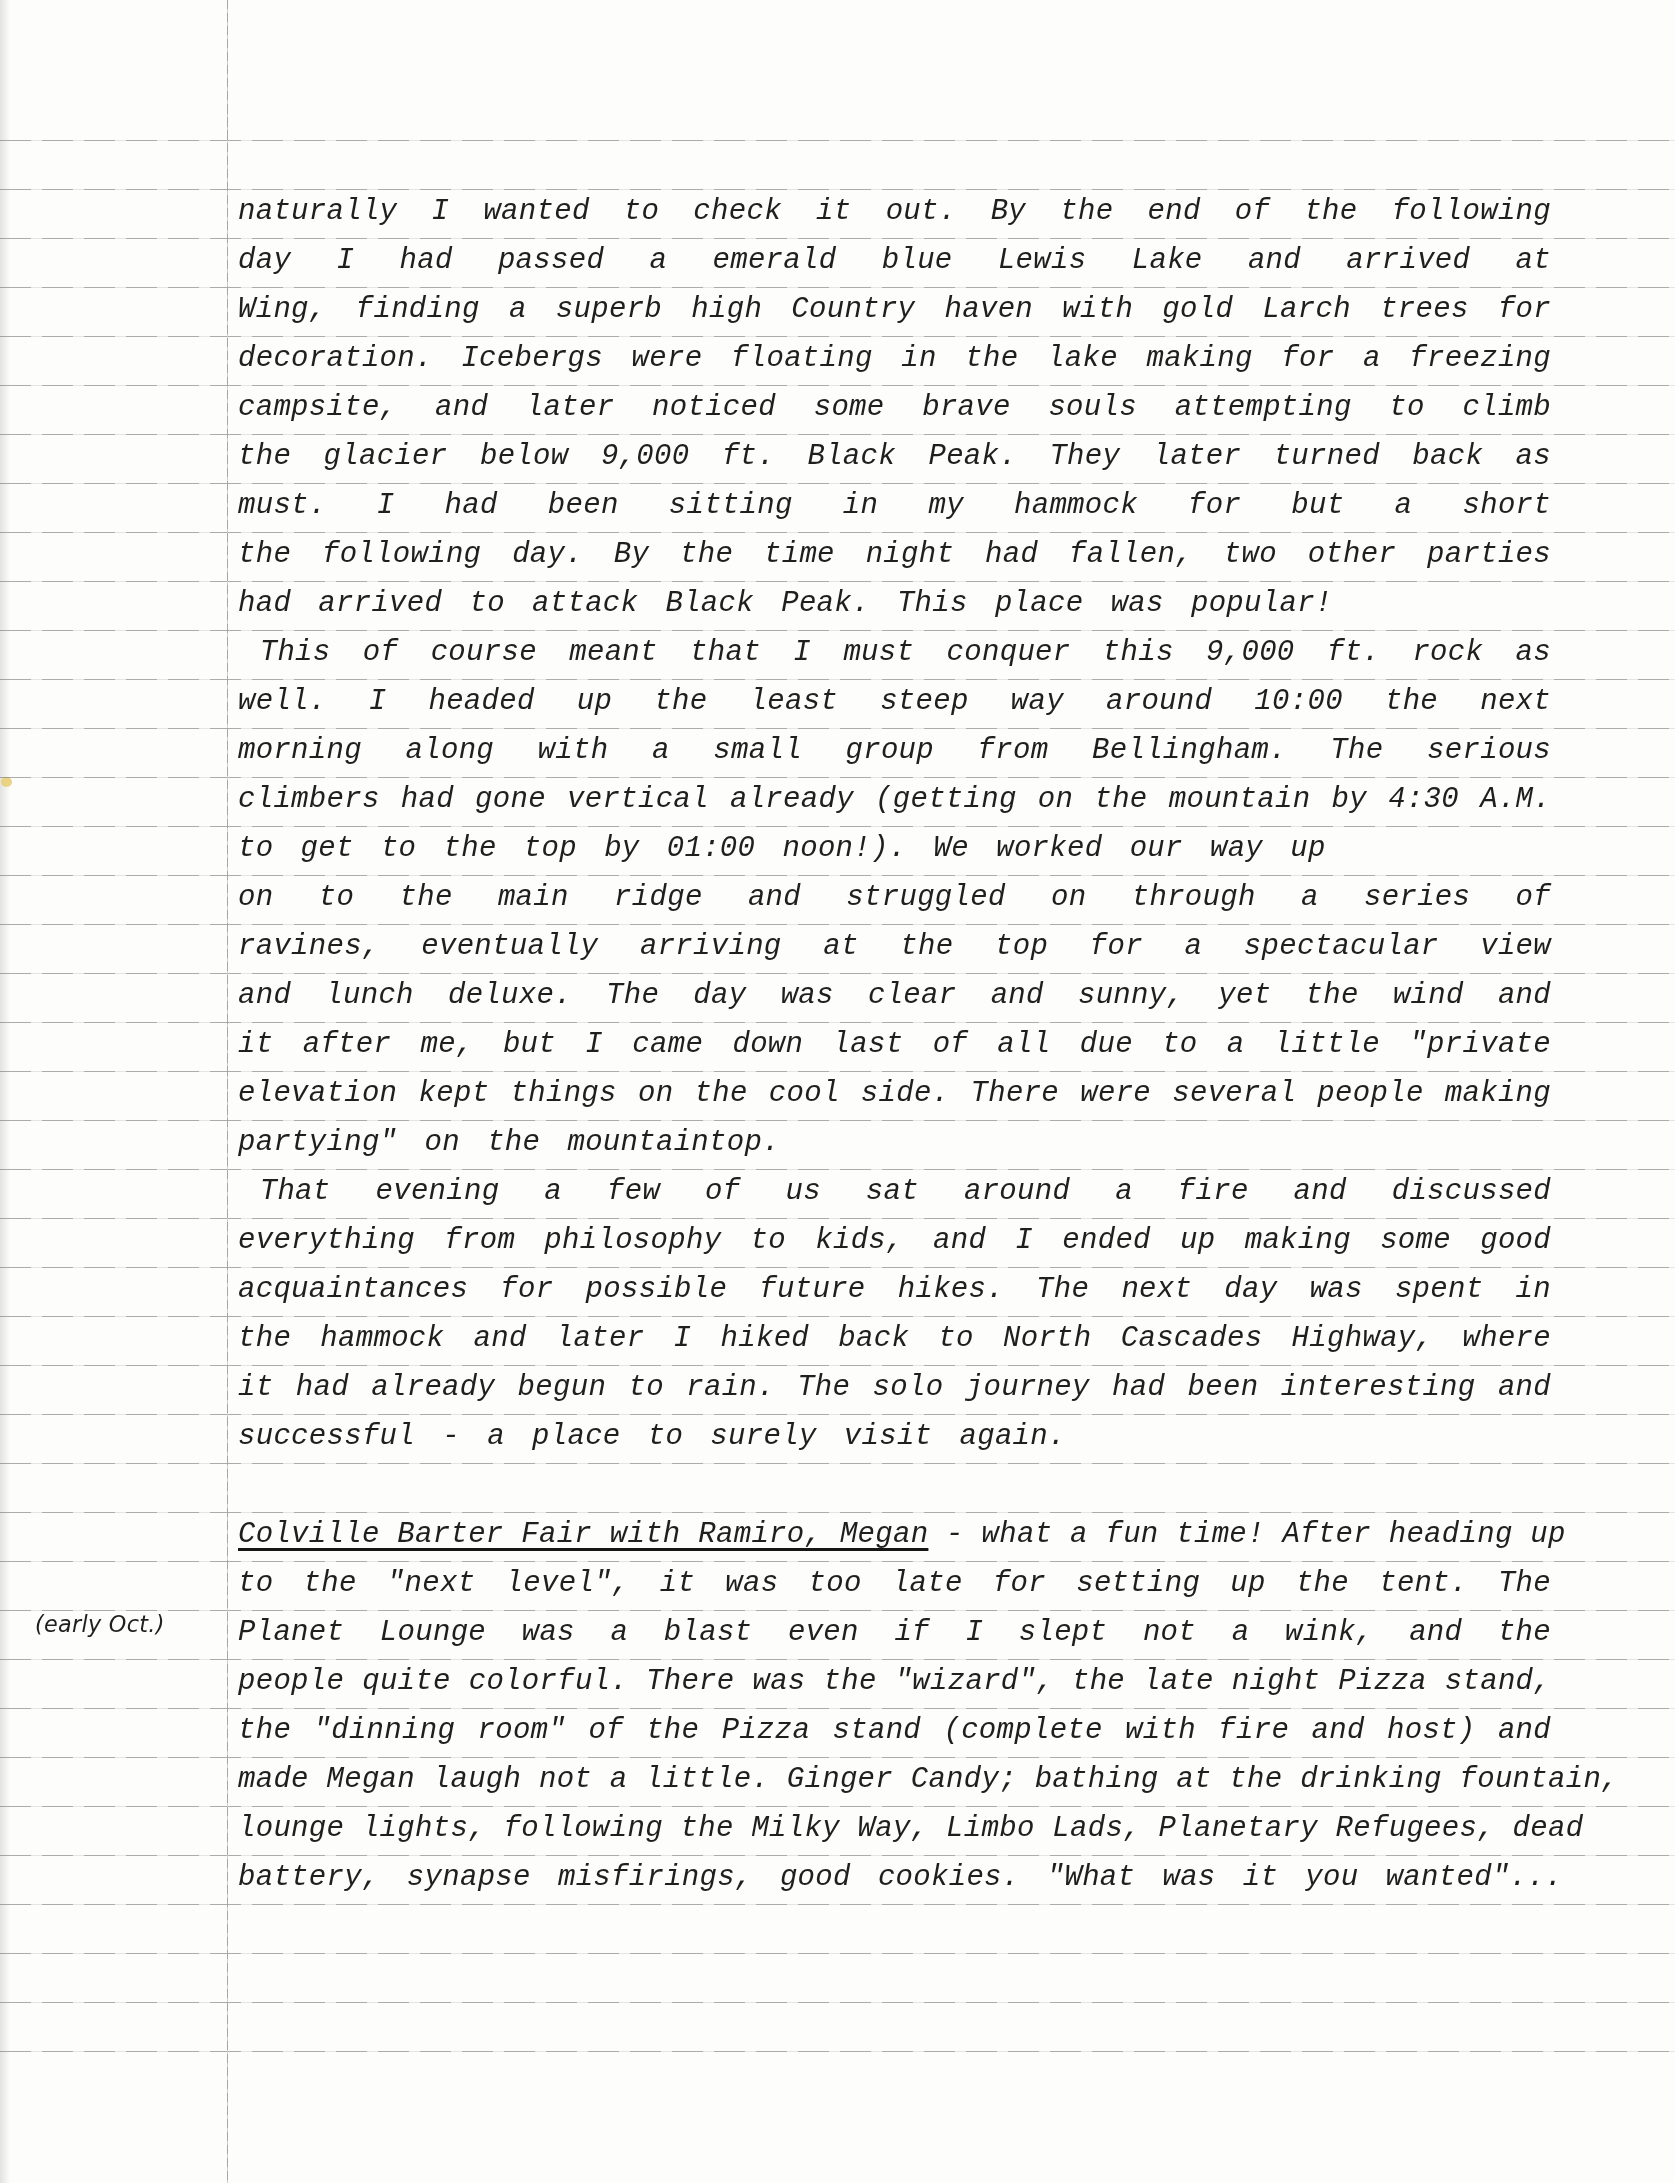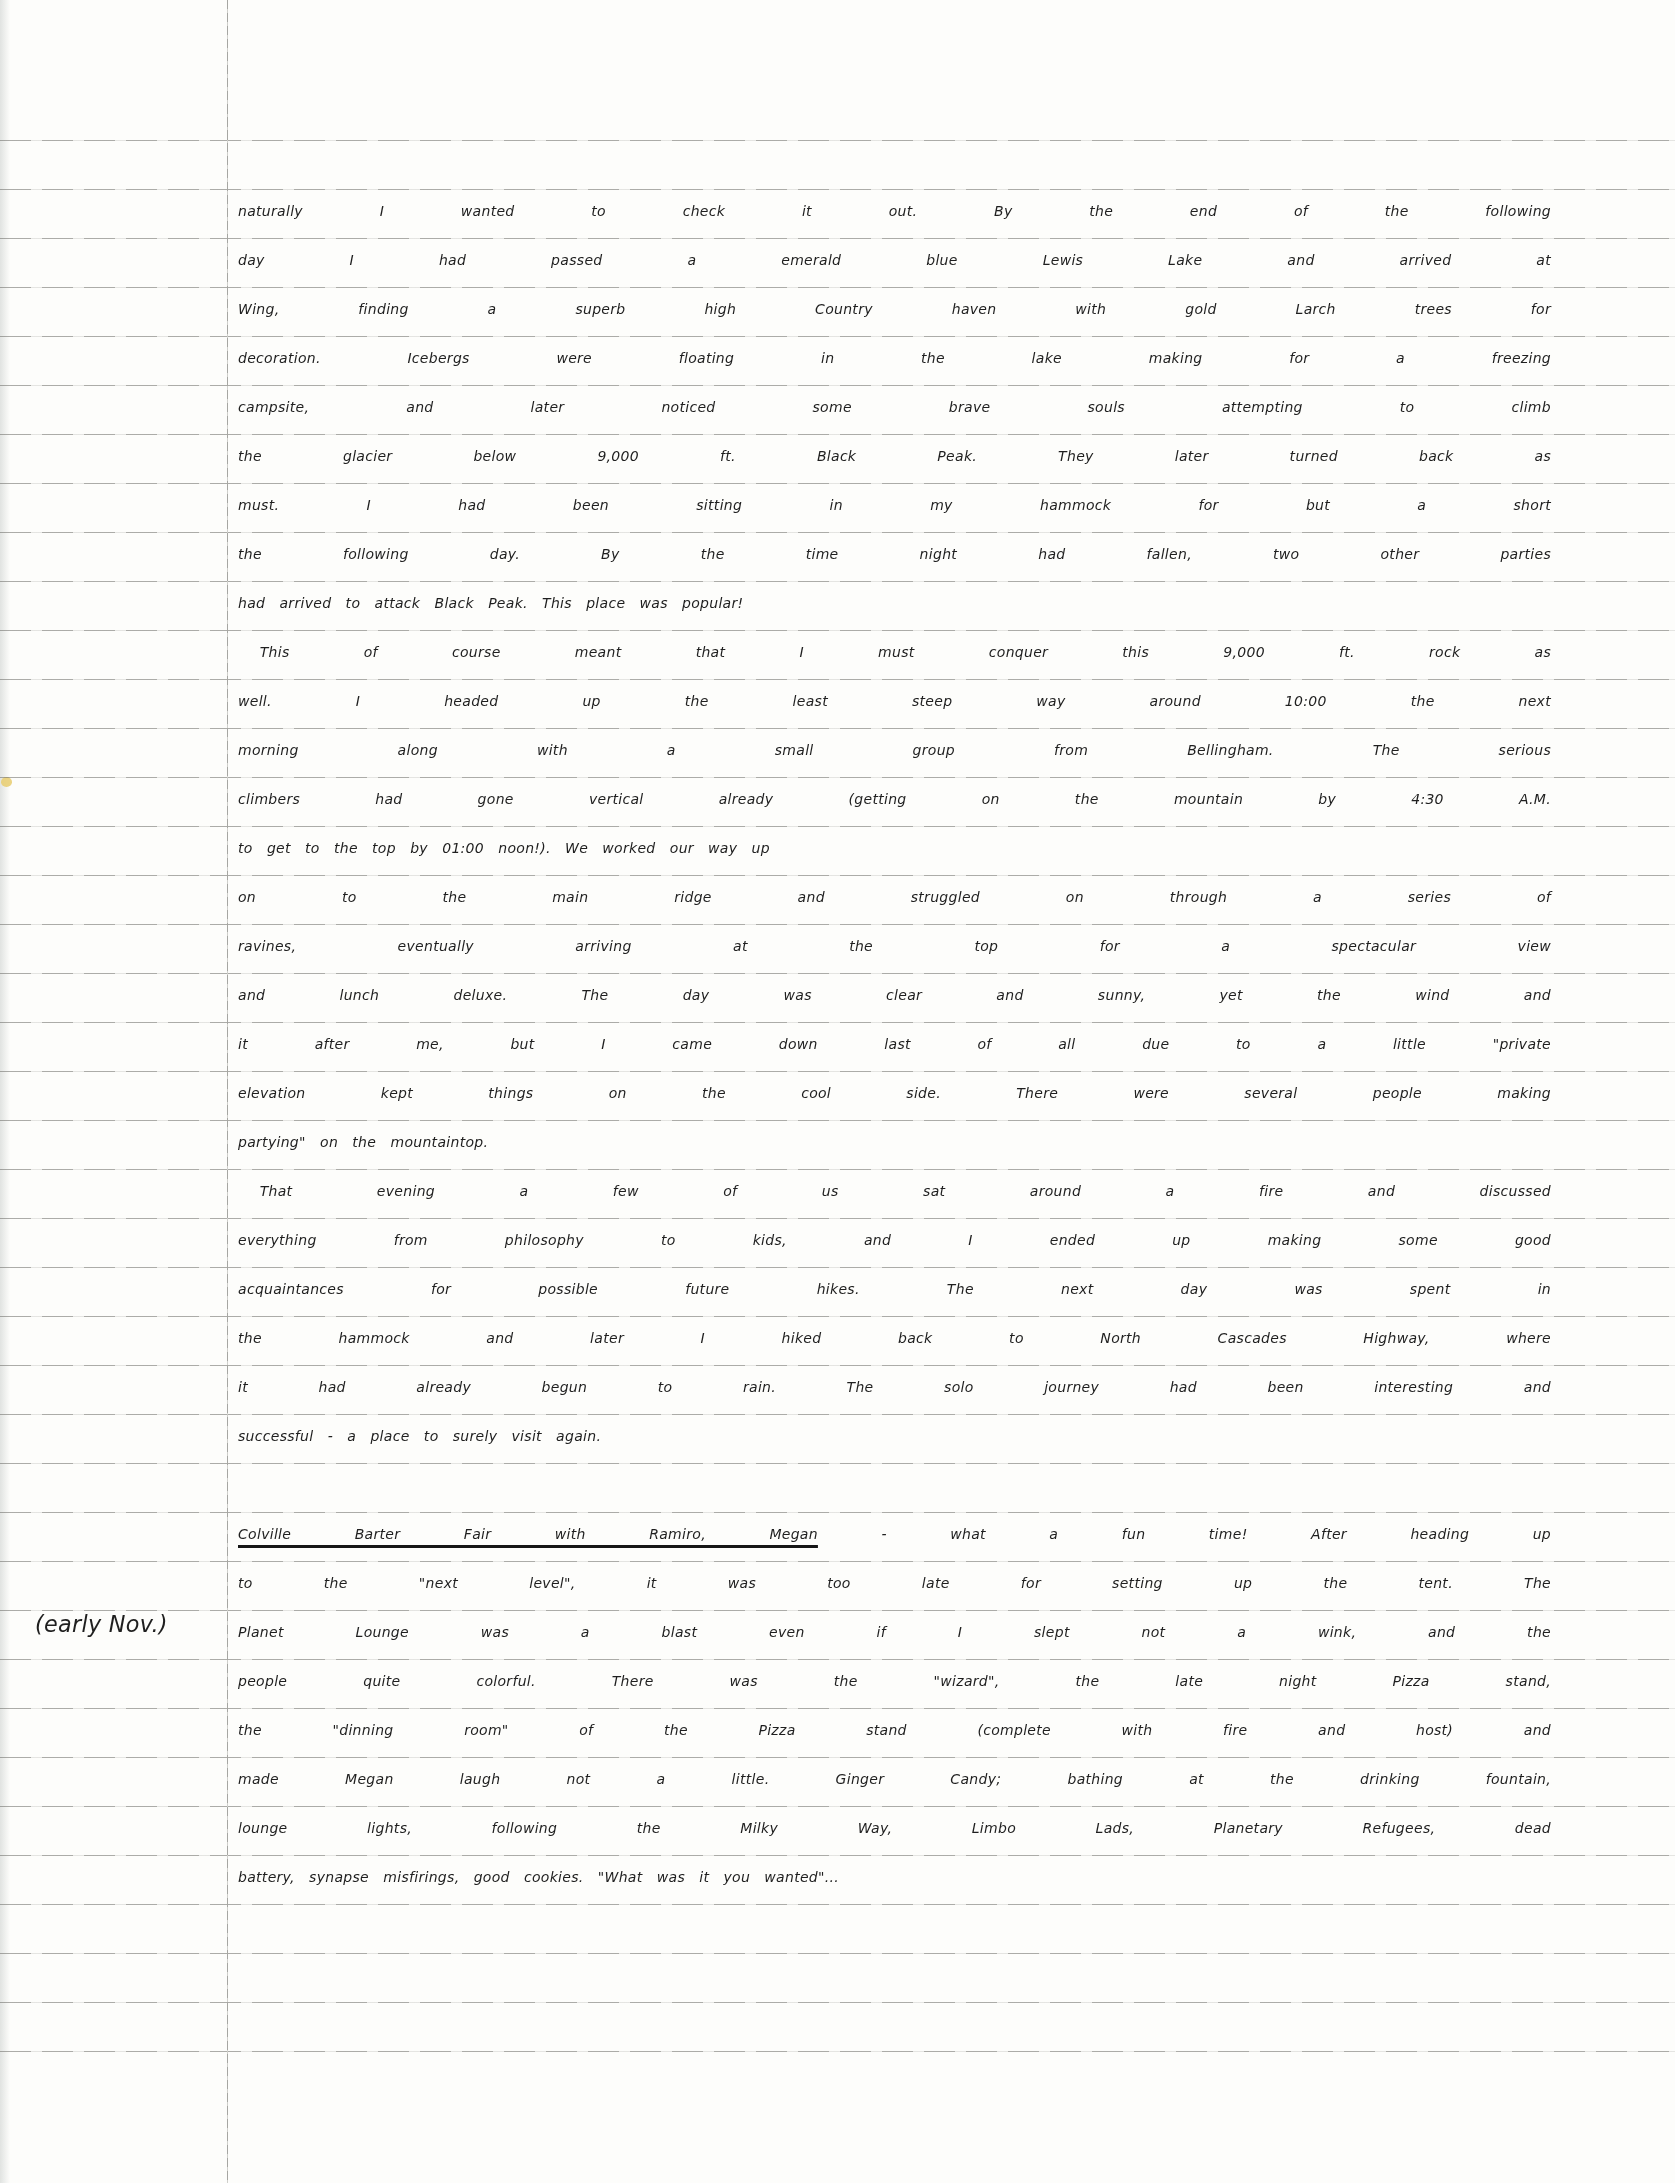--- a/index.html
+++ b/index.html
@@ -34,24 +34,25 @@
     position:absolute;left:227px;top:0;width:1.4px;height:100%;
     background:repeating-linear-gradient(to bottom,#a6a6a2 0 9.5px,#cfcfcb 9.5px 13px);
   }
   
   .text-col{
     position:absolute;left:238px;top:189px;width:1313px;
     color:#1f1f1f;
   }
   .row{
     height:49px;line-height:45px;
-    font-size:14px;font-style:oblique 9deg;letter-spacing:0.3px;
+    font-size:29px;font-style:oblique 9deg;letter-spacing:0.3px;
     white-space:nowrap;
     text-align:justify;text-align-last:justify;
     overflow:visible;
+    font-family:Liberation Mono, monospace;
   }
   .row.short{text-align-last:left;word-spacing:9.5px;}
   .row.indent{padding-left:21.7px;}
   .row.blank{pointer-events:none;}
   .title-underline{
     text-decoration:underline;
     text-decoration-thickness:3.4px;
     text-underline-offset:6.1px;
     text-decoration-color:#161616;
   }
@@ -62,21 +63,21 @@
   }
 </style>
 </head>
 <body>
 
 <div class="page">
   <div class="edge-smudge"></div>
   <div class="speck"></div>
   <div class="ruled"></div>
   <div class="margin-line"></div>
-  <div class="margin-note">(early Nov.)</div>
+  <div class="margin-note">(early Oct.)</div>
   <div class="text-col">
       <div class="row">naturally I wanted to check it out. By the end of the following</div>
       <div class="row">day I had passed a emerald blue Lewis Lake and arrived at</div>
       <div class="row">Wing, finding a superb high Country haven with gold Larch trees for</div>
       <div class="row">decoration. Icebergs were floating in the lake making for a freezing</div>
       <div class="row">campsite, and later noticed some brave souls attempting to climb</div>
       <div class="row">the glacier below 9,000 ft. Black Peak. They later turned back as</div>
       <div class="row">must. I had been sitting in my hammock for but a short</div>
       <div class="row">the following day. By the time night had fallen, two other parties</div>
       <div class="row short">had arrived to attack Black Peak. This place was popular!</div>

